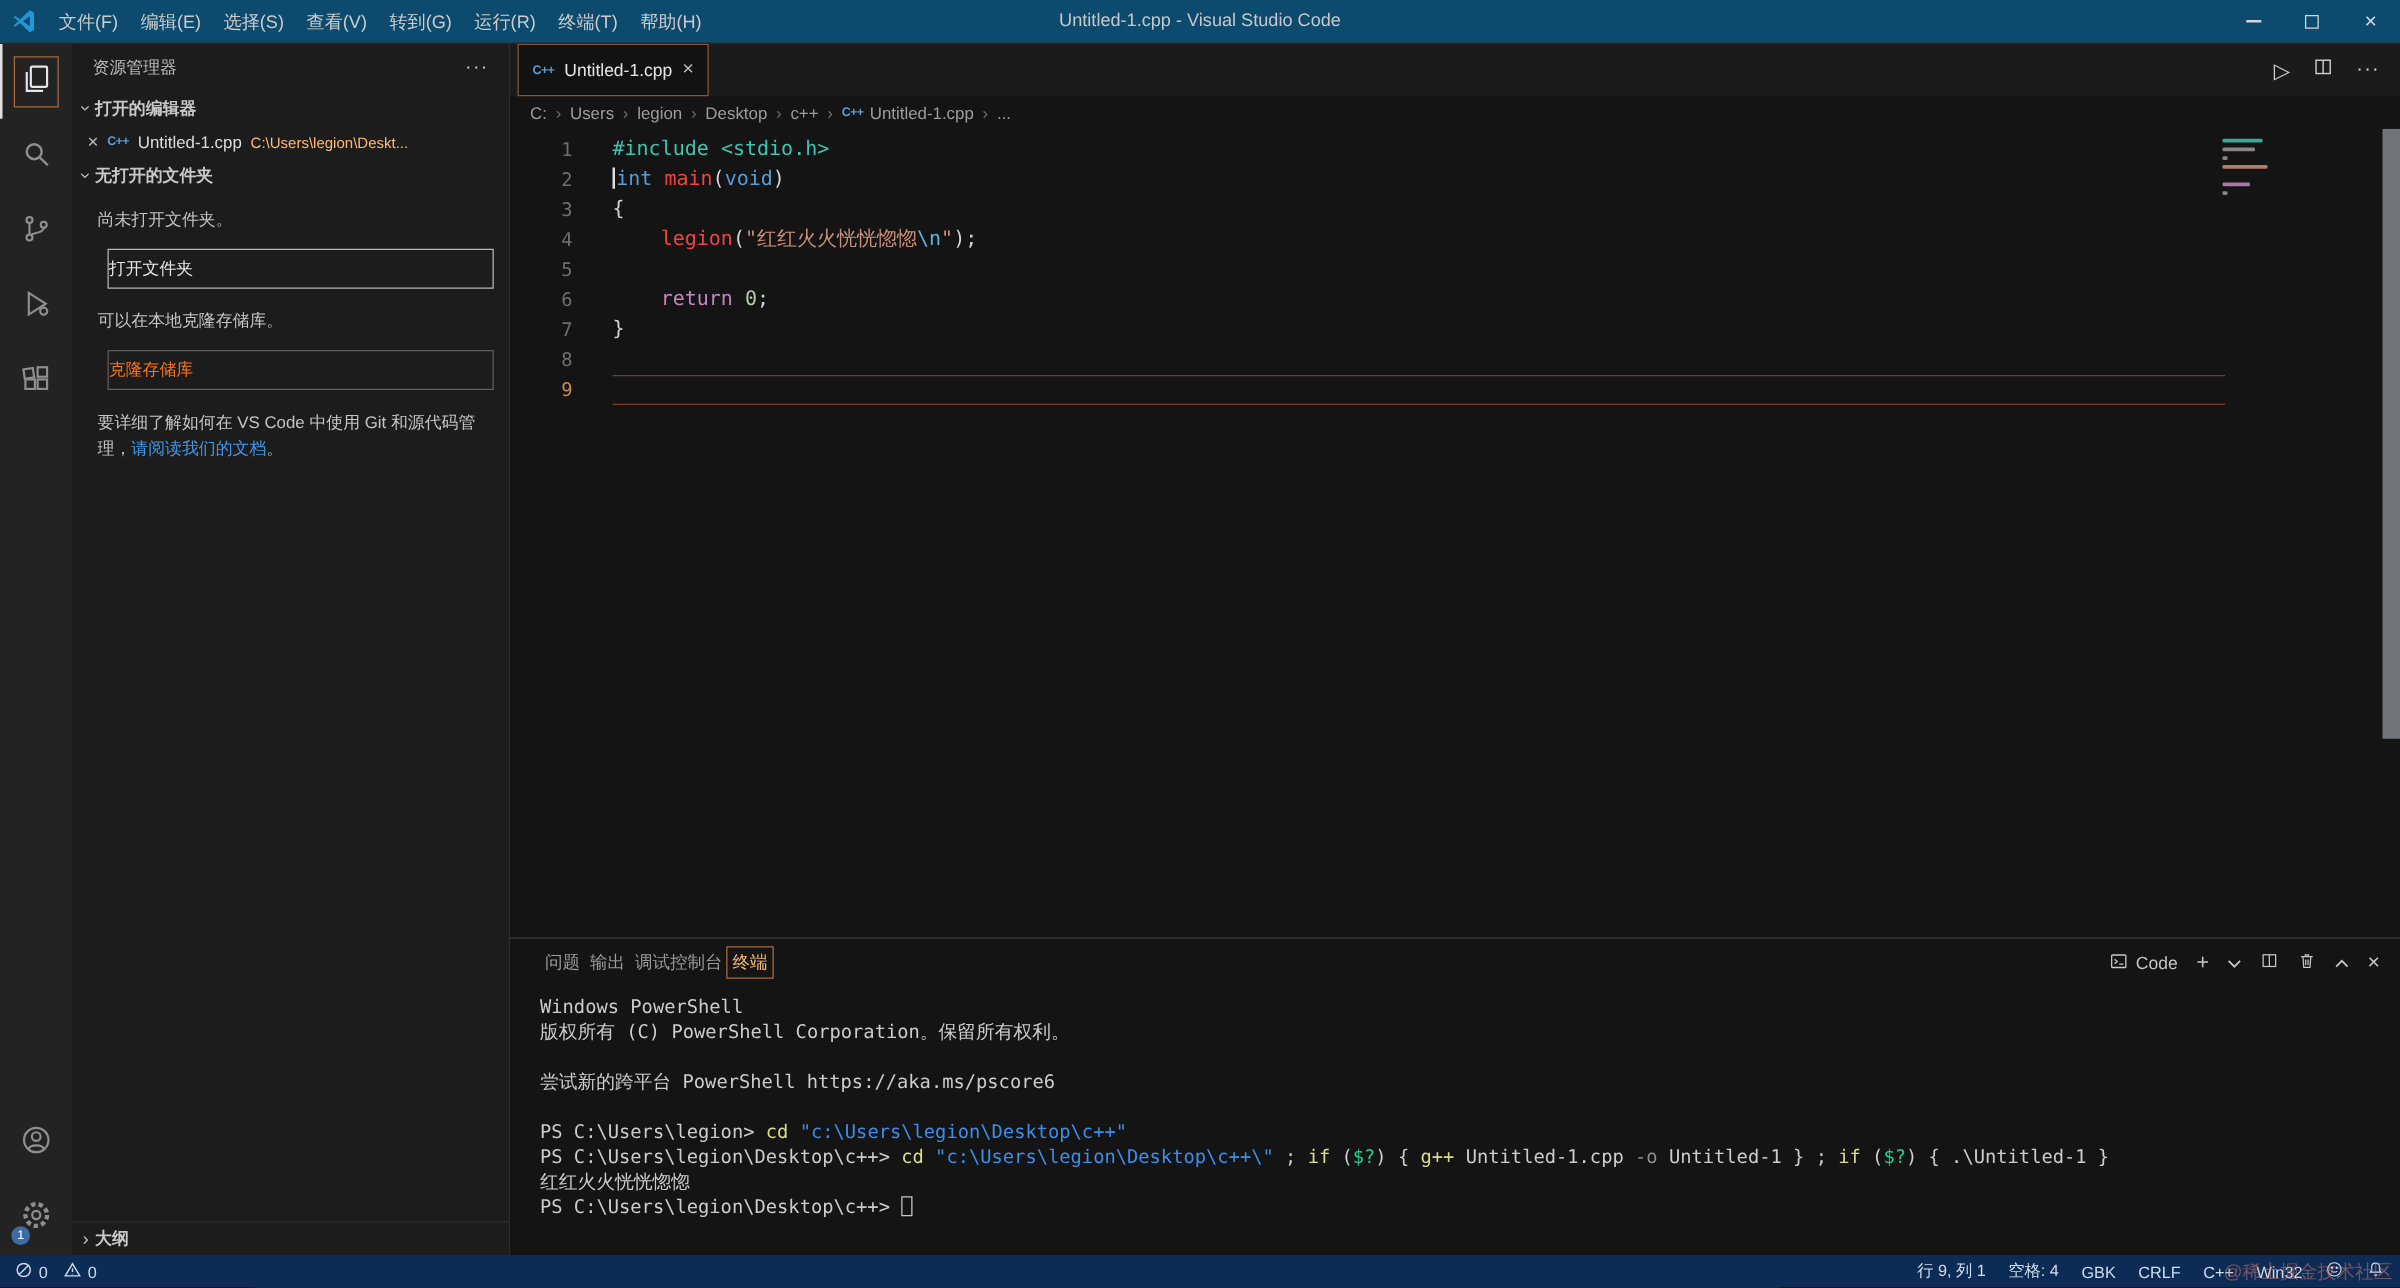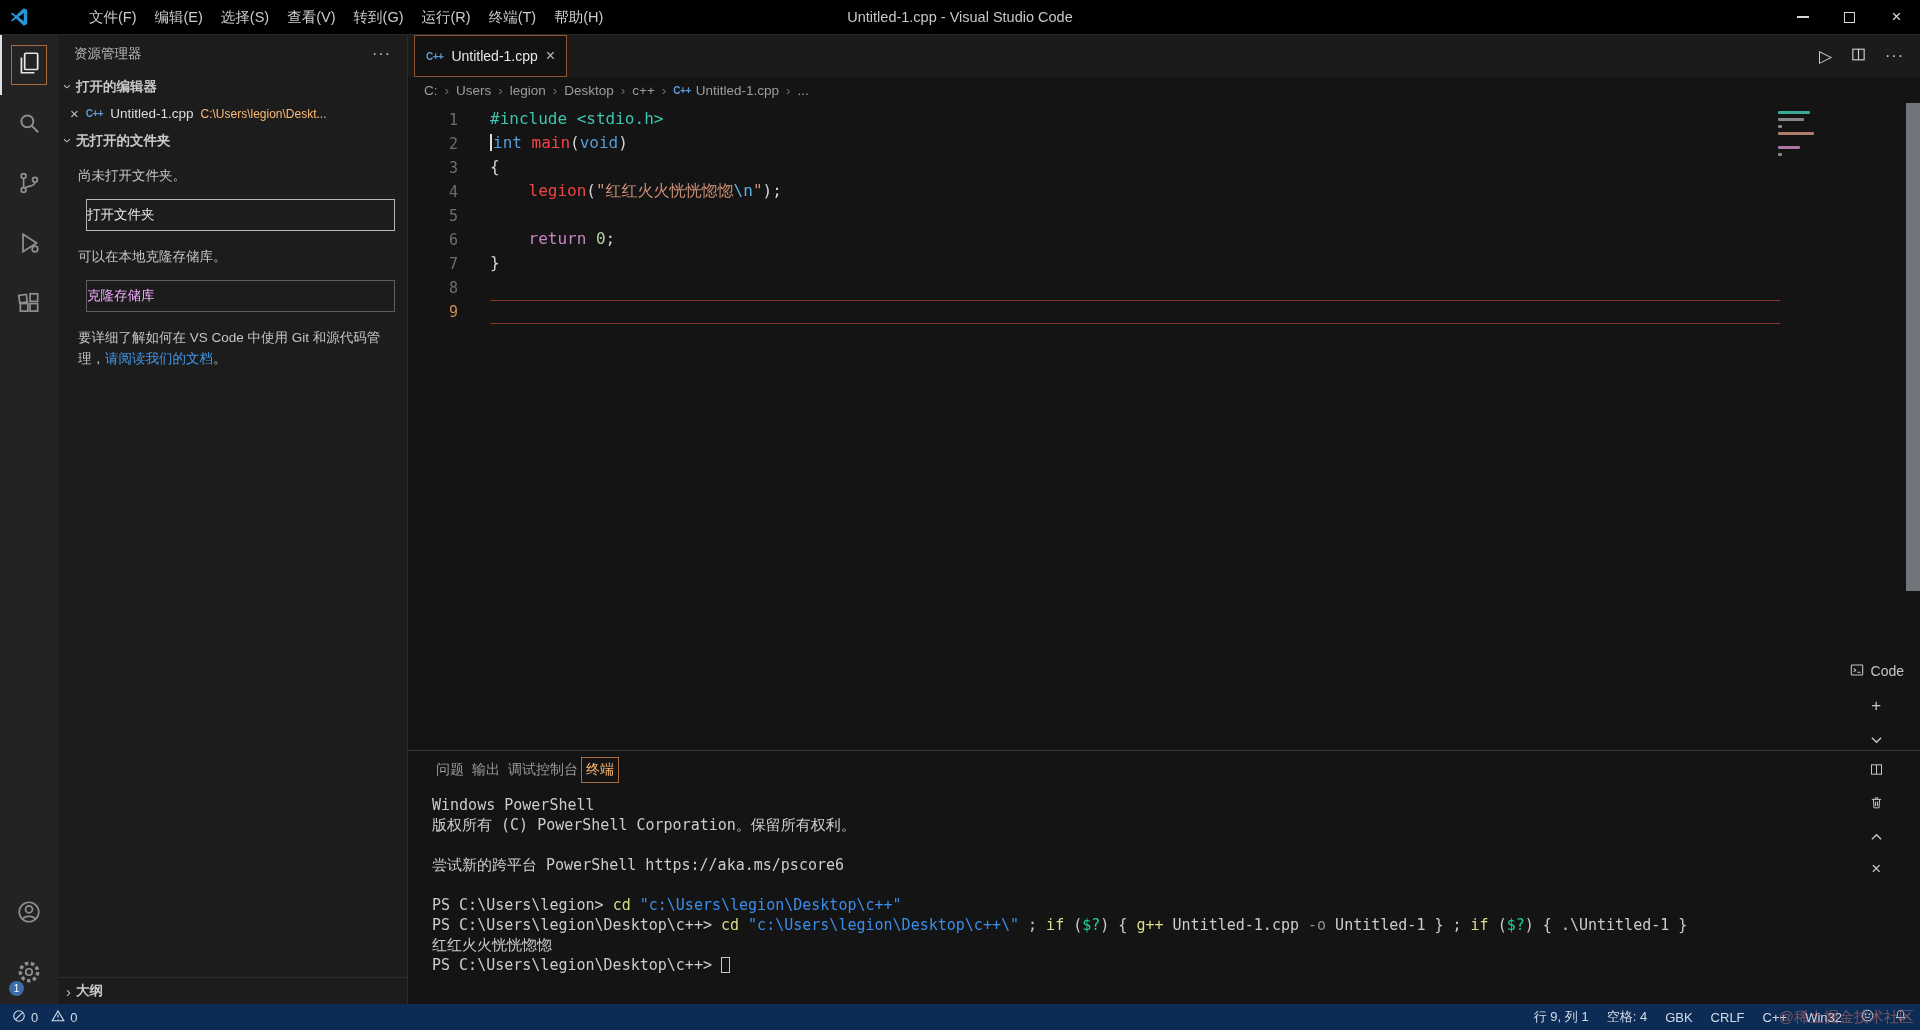--- a/index.html
+++ b/index.html
@@ -1,20 +1,20 @@
 <!DOCTYPE html>
 <html><head>
 <meta charset="utf-8">
 <style>
   * { margin:0; padding:0; box-sizing:border-box; }
   html,body { width:1920px; height:1030px; overflow:hidden; }
   body { background:#141414; font-family:"Liberation Sans",sans-serif; color:#cccccc; position:relative; }
 
   
-  .titlebar { height:35px; background:#000000; display:flex; align-items:center; position:relative; border-bottom:1px solid #262626;gap:42px; }
+  .titlebar { height:35px; background:#0c4a6e; display:flex; align-items:center; position:relative; border-bottom:1px solid #262626; }
   .logo { width:38px; display:flex; align-items:center; justify-content:center; }
   .menubar { display:flex; height:100%; }
   .menu-item { padding:0 9px; font-size:14.5px; color:#cccccc; display:flex; align-items:center; }
   .window-title { position:absolute; left:50%; transform:translateX(-50%); font-size:14.5px; color:#c8c8c8; white-space:nowrap; }
   .window-controls { margin-left:auto; display:flex; height:100%; }
   .wc { width:47px; height:100%; display:flex; align-items:center; justify-content:center; font-size:17px; color:#d8d8d8; }
   .min-line { width:12px; height:1.5px; background:#d8d8d8; display:inline-block; }
   .max-box { width:11px; height:11px; border:1.4px solid #d8d8d8; display:inline-block; }
 
   
@@ -37,21 +37,21 @@
   .section-row { height:27px; display:flex; align-items:center; gap:5px; padding:0 8px; font-weight:bold; font-size:13.5px; color:#c8c8c8; }
   .chev-down { display:inline-block; transform:rotate(90deg); font-weight:normal; font-size:15px; color:#bdbdbd; }
   .chev-right { display:inline-block; font-weight:normal; font-size:15px; color:#bdbdbd; }
   .oe-file { height:27px; display:flex; align-items:center; gap:7px; padding:0 10px 0 12px; }
   .close-x { color:#bdbdbd; font-size:15px; }
   .cpp-icon { color:#5b9bd5; font-weight:bold; font-size:10px; letter-spacing:-0.5px; flex:none; }
   .oe-name { color:#dddddd; font-size:13.5px; white-space:nowrap; }
   .oe-path { color:#fdba74; font-size:12px; white-space:nowrap; overflow:hidden; text-overflow:ellipsis; }
   .nf-body { padding:12px 20px 0 20px; font-size:13.5px; color:#c4c4c4; line-height:1.55; }
   .vs-button { display:block; width:100%; margin:12px 0 16px 8px; padding:6px 0; background:transparent; border:1px solid #b5b5b5; color:#e6e6e6; font-size:13.5px; font-family:inherit; text-align:left; cursor:pointer; }
-  .vs-button.secondary { border-color:#5d5d5d; color:#f0abfc; }
+  .vs-button.secondary { border-color:#5d5d5d; color:#f97316; }
   .docs-p { margin-top:4px; }
   .link { color:#4097e8; }
   .outline-row { margin-top:auto; border-top:1px solid #2e2e2e; }
 
   
   .editor-col { flex:1; min-width:0; display:flex; flex-direction:column; background:#141414; }
   .tabbar { height:42px; background:#1b1b1c; display:flex; align-items:center; flex:none; }
   .tab { height:42px; margin-left:6px; display:flex; align-items:center; gap:8px; padding:0 12px; background:#121212; outline:1px solid #8a5532; outline-offset:-1px; }
   .tab-label { font-size:14px; color:#e6e6e6; }
   .tab .close-x { font-size:16px; }
@@ -77,21 +77,21 @@
   .minimap { position:absolute; top:8px; right:96px; width:46px; }
   .minimap .mm-bar { height:3px; margin-bottom:4px; opacity:.85; border-radius:1px; }
   .scrollbar { position:absolute; top:0; right:0; width:14px; height:488px; background:#a8b2ba; opacity:.62; }
 
   
   .panel { height:254px; flex:none; border-top:1px solid #3a3a3a; display:flex; flex-direction:column; background:#141414; }
   .panel-header { height:38px; flex:none; display:flex; align-items:center; padding:0 16px 0 24px; }
   .panel-tabs { display:flex; font-size:14px; color:#9a9a9a; }
   .panel-tab { padding:3px 4px; }
   .panel-tab.active { color:#fdba74; outline:1px solid #a96a3e; }
-  .panel-actions { margin-left:auto; display:flex; align-items:center; gap:15px; color:#c6c6c6; font-size:14px;flex-direction:column; }
+  .panel-actions { margin-left:auto; display:flex; align-items:center; gap:15px; color:#c6c6c6; font-size:14px; }
   .shell-pick { display:flex; align-items:center; gap:6px; }
   .pa-glyph { font-size:17px; }
   .terminal { flex:1; padding:6px 0 0 24px; font-family:"DejaVu Sans Mono",monospace; font-size:15px; overflow:hidden; }
   .t-line { height:20px; line-height:20px; white-space:pre; }
   .t-white { color:#cccccc; } .t-yellow { color:#dcdc8b; } .t-blue { color:#3b8eea; }
   .t-green { color:#23d18b; } .t-gray { color:#8f8f8f; }
   .t-cursor { display:inline-block; width:9px; height:16px; border:1px solid #c8c8c8; vertical-align:-3px; }
 
   
   .statusbar { height:26px; background:#0d2c55; display:flex; align-items:center; padding:0 12px; font-size:13px; color:#d2dcea; }

